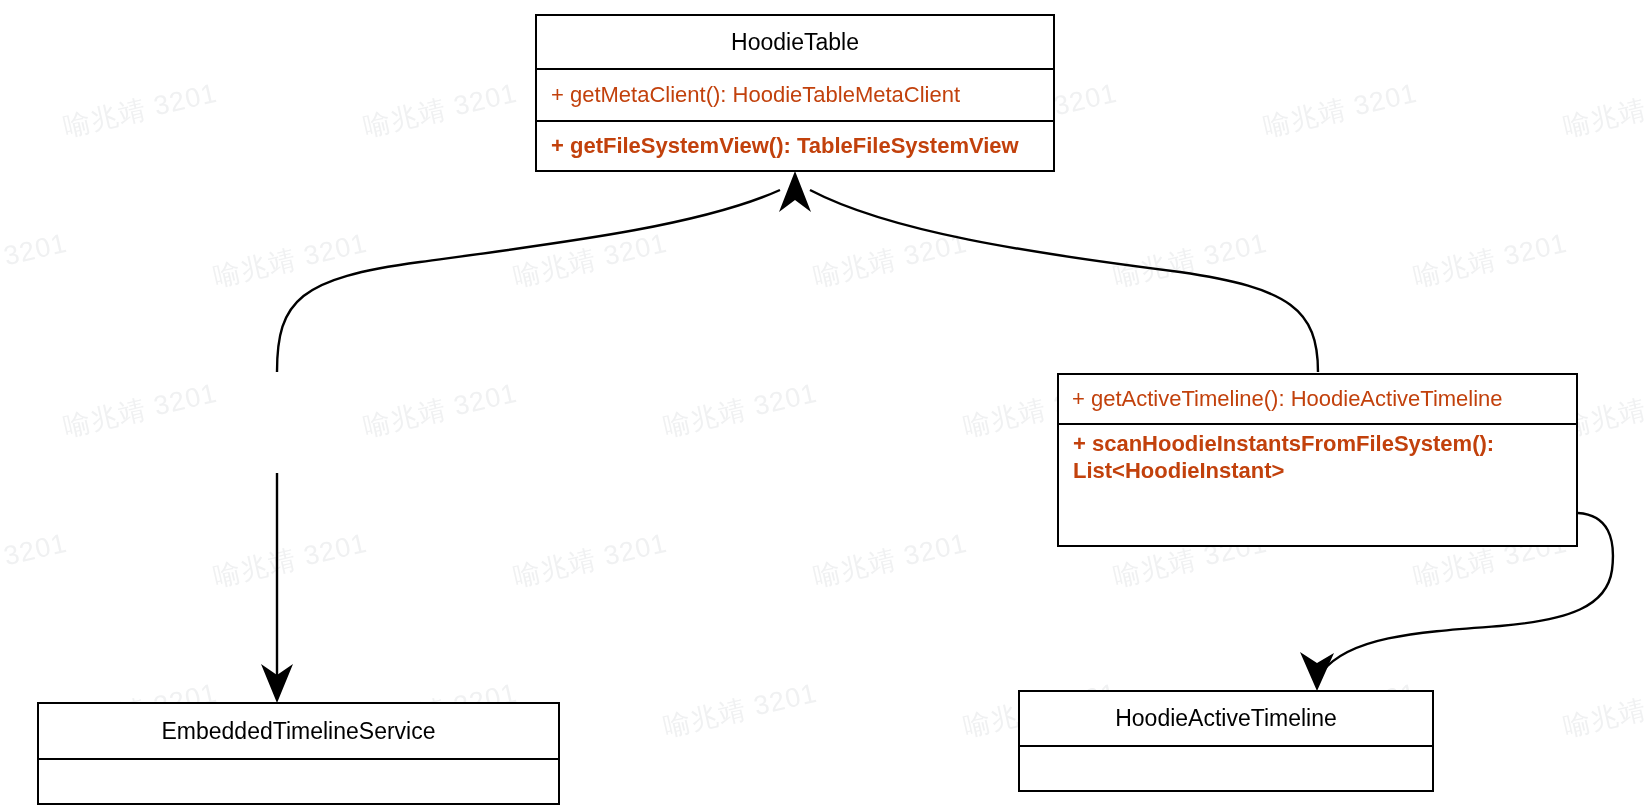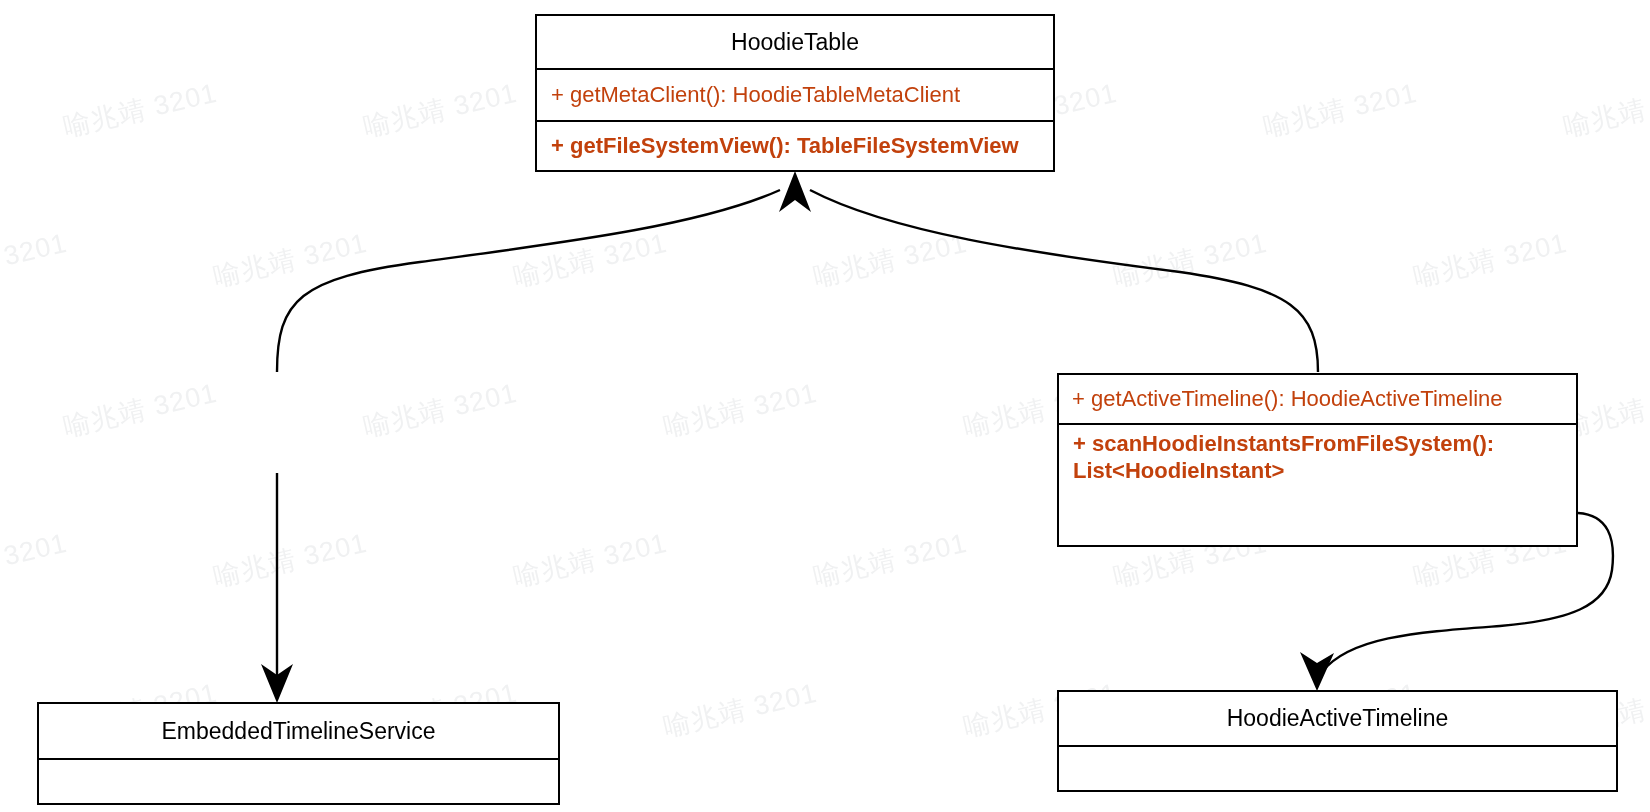--- a/index.html
+++ b/index.html
@@ -173,18 +173,18 @@
     <div class="uml-compartment divided" style="height:50px;padding-left:13px;">+ getActiveTimeline(): HoodieActiveTimeline</div>
     <div class="uml-compartment multiline" style="height:65px;">+ scanHoodieInstantsFromFileSystem():
 List&lt;HoodieInstant&gt;</div>
   </div>
 
   <div class="uml-class" style="left:15px; top:702px; width:523px; height:103px;margin-left:22px;">
     <div class="uml-title" style="height:56px;">EmbeddedTimelineService</div>
     <div class="uml-compartment empty" style="height:45px;"></div>
   </div>
 
-  <div class="uml-class" style="left:1057px; top:690px; width:561px; height:102px;">
+  <div class="uml-class" style="left:1018px; top:690px; width:416px; height:102px;">
     <div class="uml-title" style="height:55px;">HoodieActiveTimeline</div>
     <div class="uml-compartment empty" style="height:45px;"></div>
   </div>
 
 </div>
 
 </body></html>

